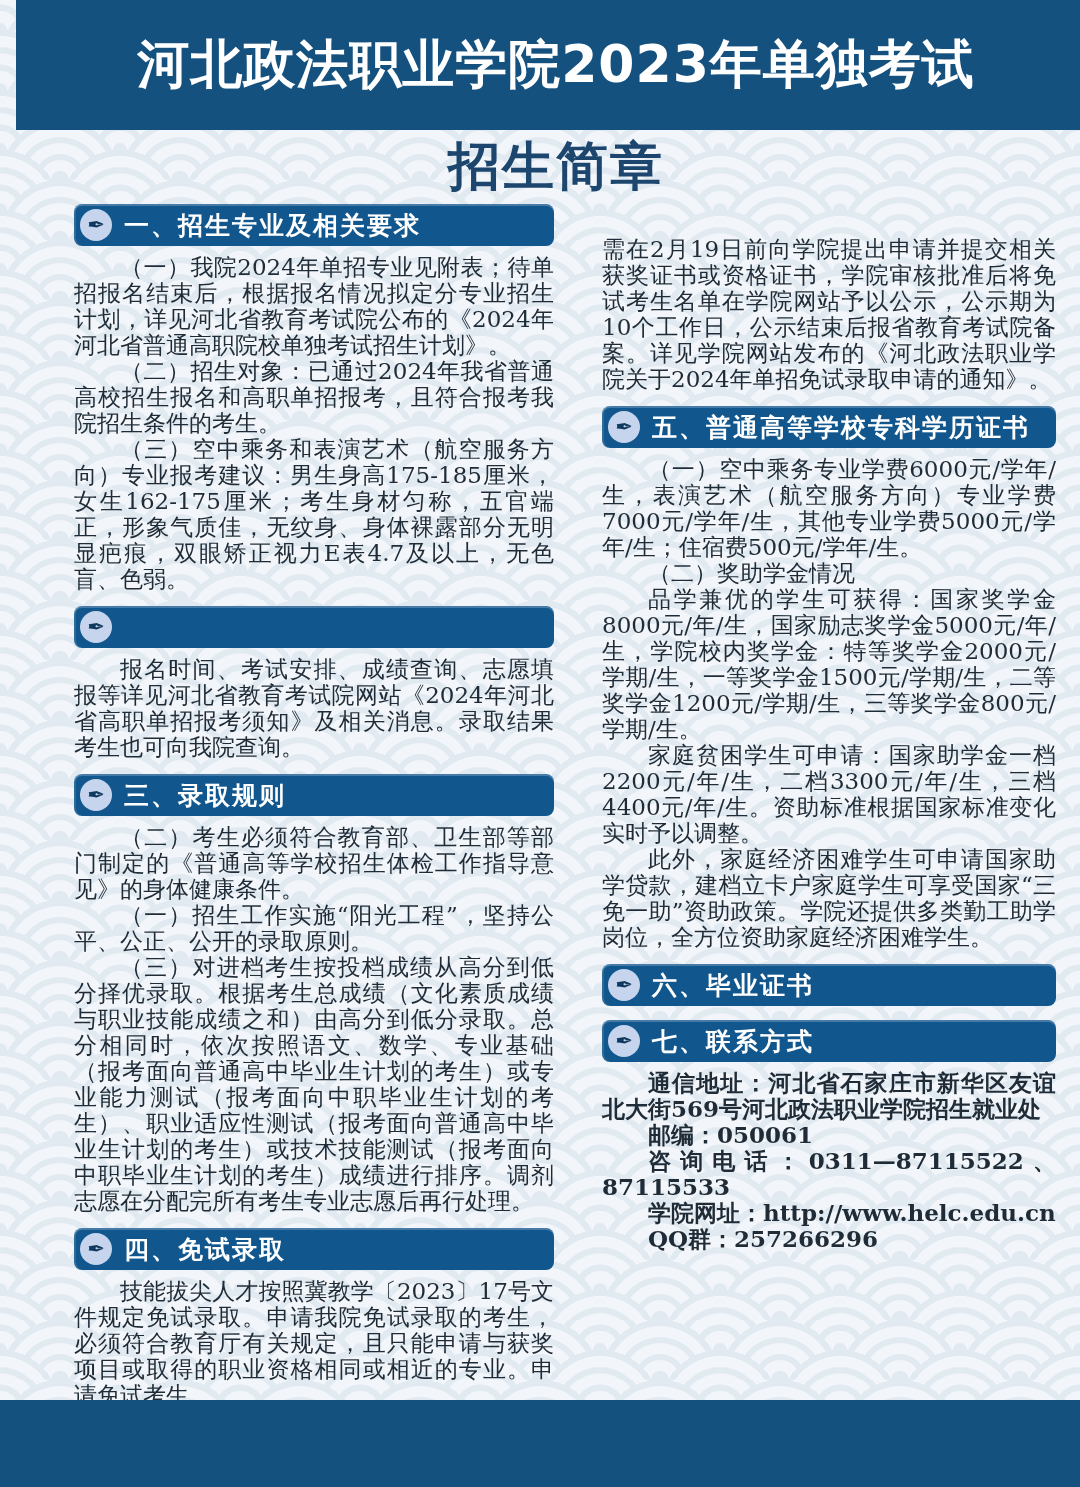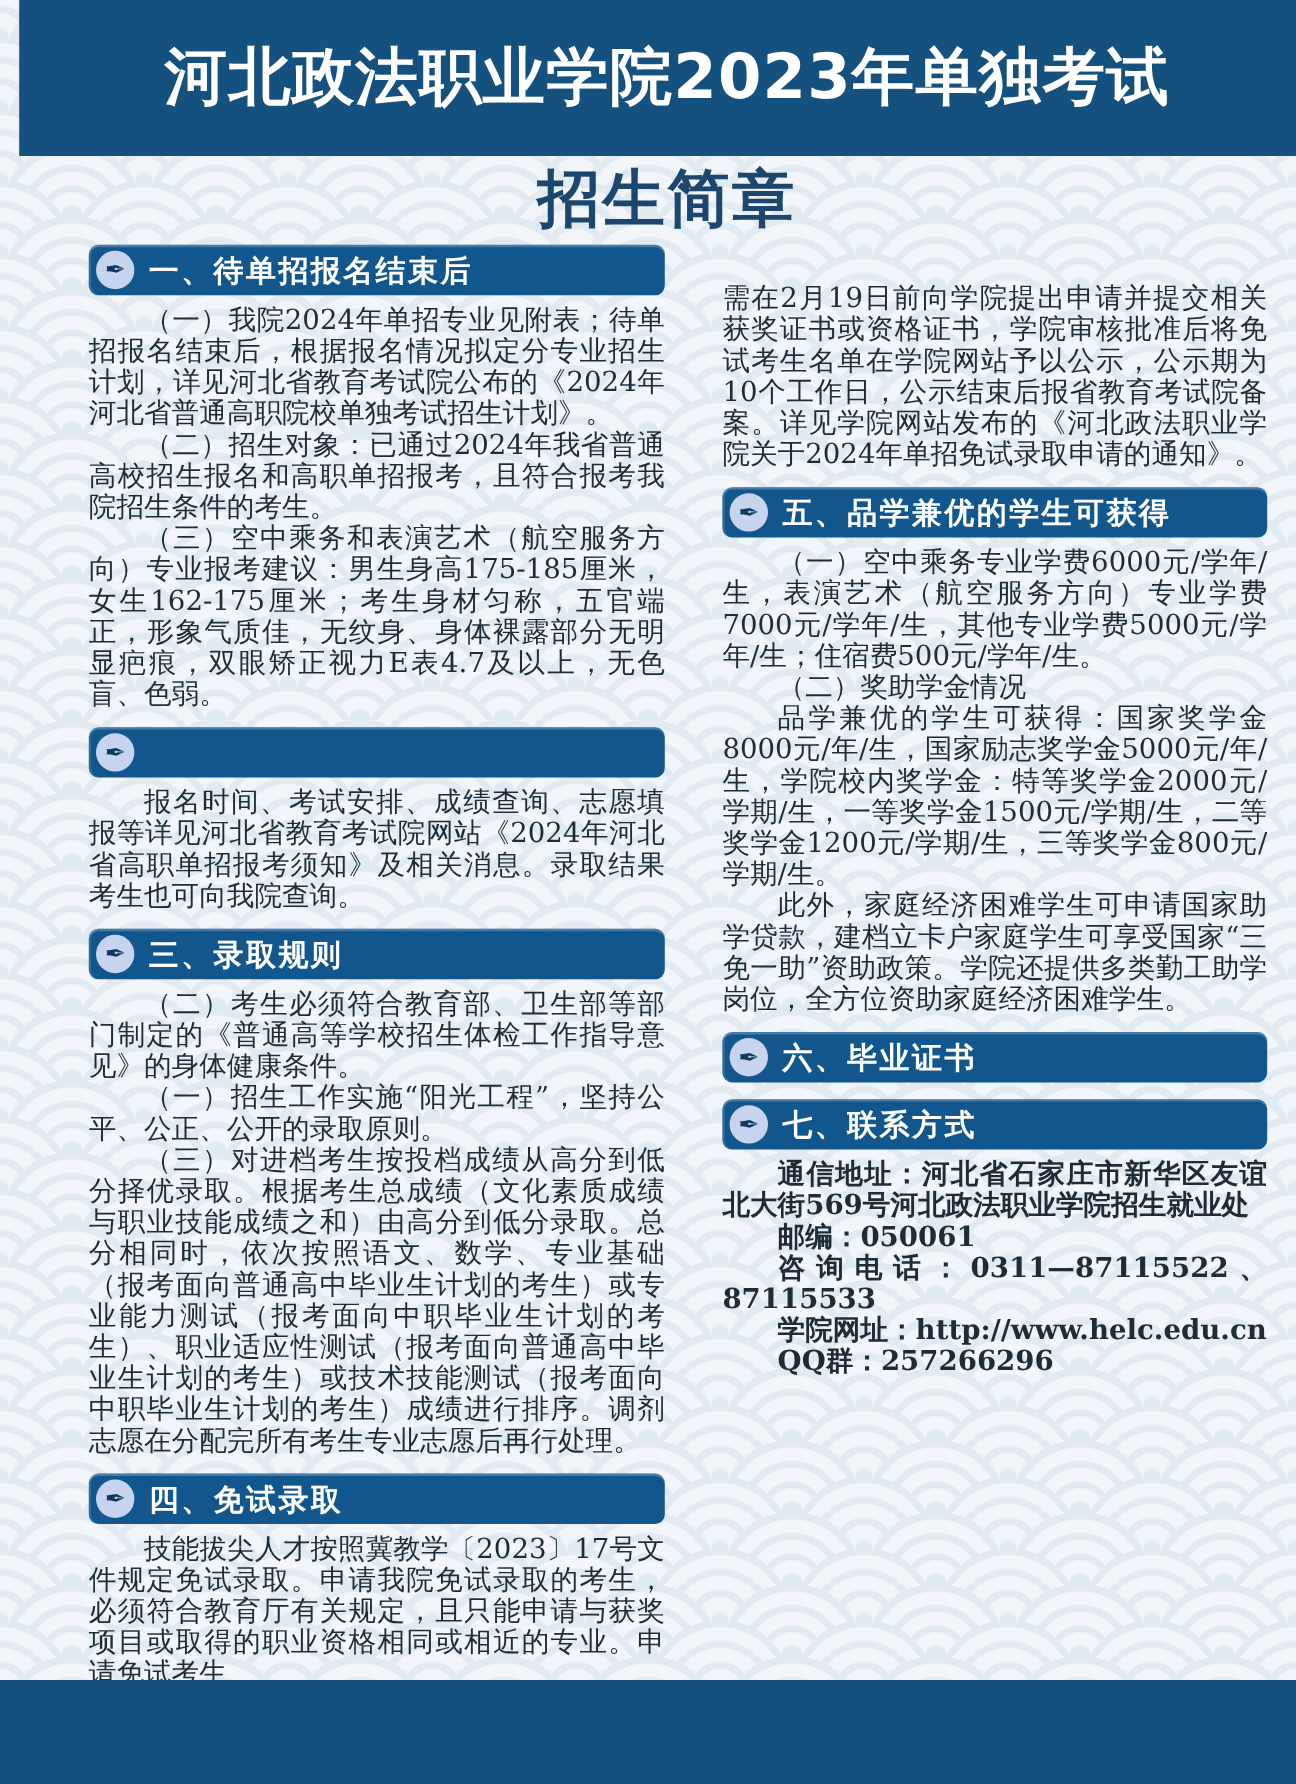--- a/index.html
+++ b/index.html
@@ -118,21 +118,21 @@
   <div class="subtitle">招生简章</div>
 
   <main class="content">
 
     <div class="col col-left">
 
       <div class="sec-bar">
         <span class="icon-circle">
             <span>✒</span>
           </span>
-        <span class="sec-title">一、待单招报名结束后</span>
+        <span class="sec-title">一、招生专业及相关要求</span>
       </div>
       <p class="para">（一）我院2024年单招专业见附表；待单招报名结束后，根据报名情况拟定分专业招生计划，详见河北省教育考试院公布的《2024年河北省普通高职院校单独考试招生计划》。</p>
       <p class="para">（二）招生对象：已通过2024年我省普通高校招生报名和高职单招报考，且符合报考我院招生条件的考生。</p>
       <p class="para">（三）空中乘务和表演艺术（航空服务方向）专业报考建议：男生身高175-185厘米，女生162-175厘米；考生身材匀称，五官端正，形象气质佳，无纹身、身体裸露部分无明显疤痕，双眼矫正视力E表4.7及以上，无色盲、色弱。</p>
 
       <div class="sec-bar">
         <span class="icon-circle">
             <span>✒</span>
           </span>
       </div>
@@ -159,25 +159,26 @@
     </div>
 
     <div class="col col-right">
 
       <p class="para no-indent">需在2月19日前向学院提出申请并提交相关获奖证书或资格证书，学院审核批准后将免试考生名单在学院网站予以公示，公示期为10个工作日，公示结束后报省教育考试院备案。详见学院网站发布的《河北政法职业学院关于2024年单招免试录取申请的通知》。</p>
 
       <div class="sec-bar">
         <span class="icon-circle">
             <span>✒</span>
           </span>
-        <span class="sec-title">五、品学兼优的学生可获得</span>
+        <span class="sec-title">五、普通高等学校专科学历证书</span>
       </div>
       <p class="para">（一）空中乘务专业学费6000元/学年/生，表演艺术（航空服务方向）专业学费7000元/学年/生，其他专业学费5000元/学年/生；住宿费500元/学年/生。</p>
       <p class="para">（二）奖助学金情况</p>
       <p class="para">品学兼优的学生可获得：国家奖学金8000元/年/生，国家励志奖学金5000元/年/生，学院校内奖学金：特等奖学金2000元/学期/生，一等奖学金1500元/学期/生，二等奖学金1200元/学期/生，三等奖学金800元/学期/生。</p>
+      <p class="para">家庭贫困学生可申请：国家助学金一档2200元/年/生，二档3300元/年/生，三档4400元/年/生。资助标准根据国家标准变化实时予以调整。</p>
       <p class="para">此外，家庭经济困难学生可申请国家助学贷款，建档立卡户家庭学生可享受国家“三免一助”资助政策。学院还提供多类勤工助学岗位，全方位资助家庭经济困难学生。</p>
 
       <div class="sec-bar">
         <span class="icon-circle">
             <span>✒</span>
           </span>
         <span class="sec-title">六、毕业证书</span>
       </div>
 
       <div class="sec-bar">

